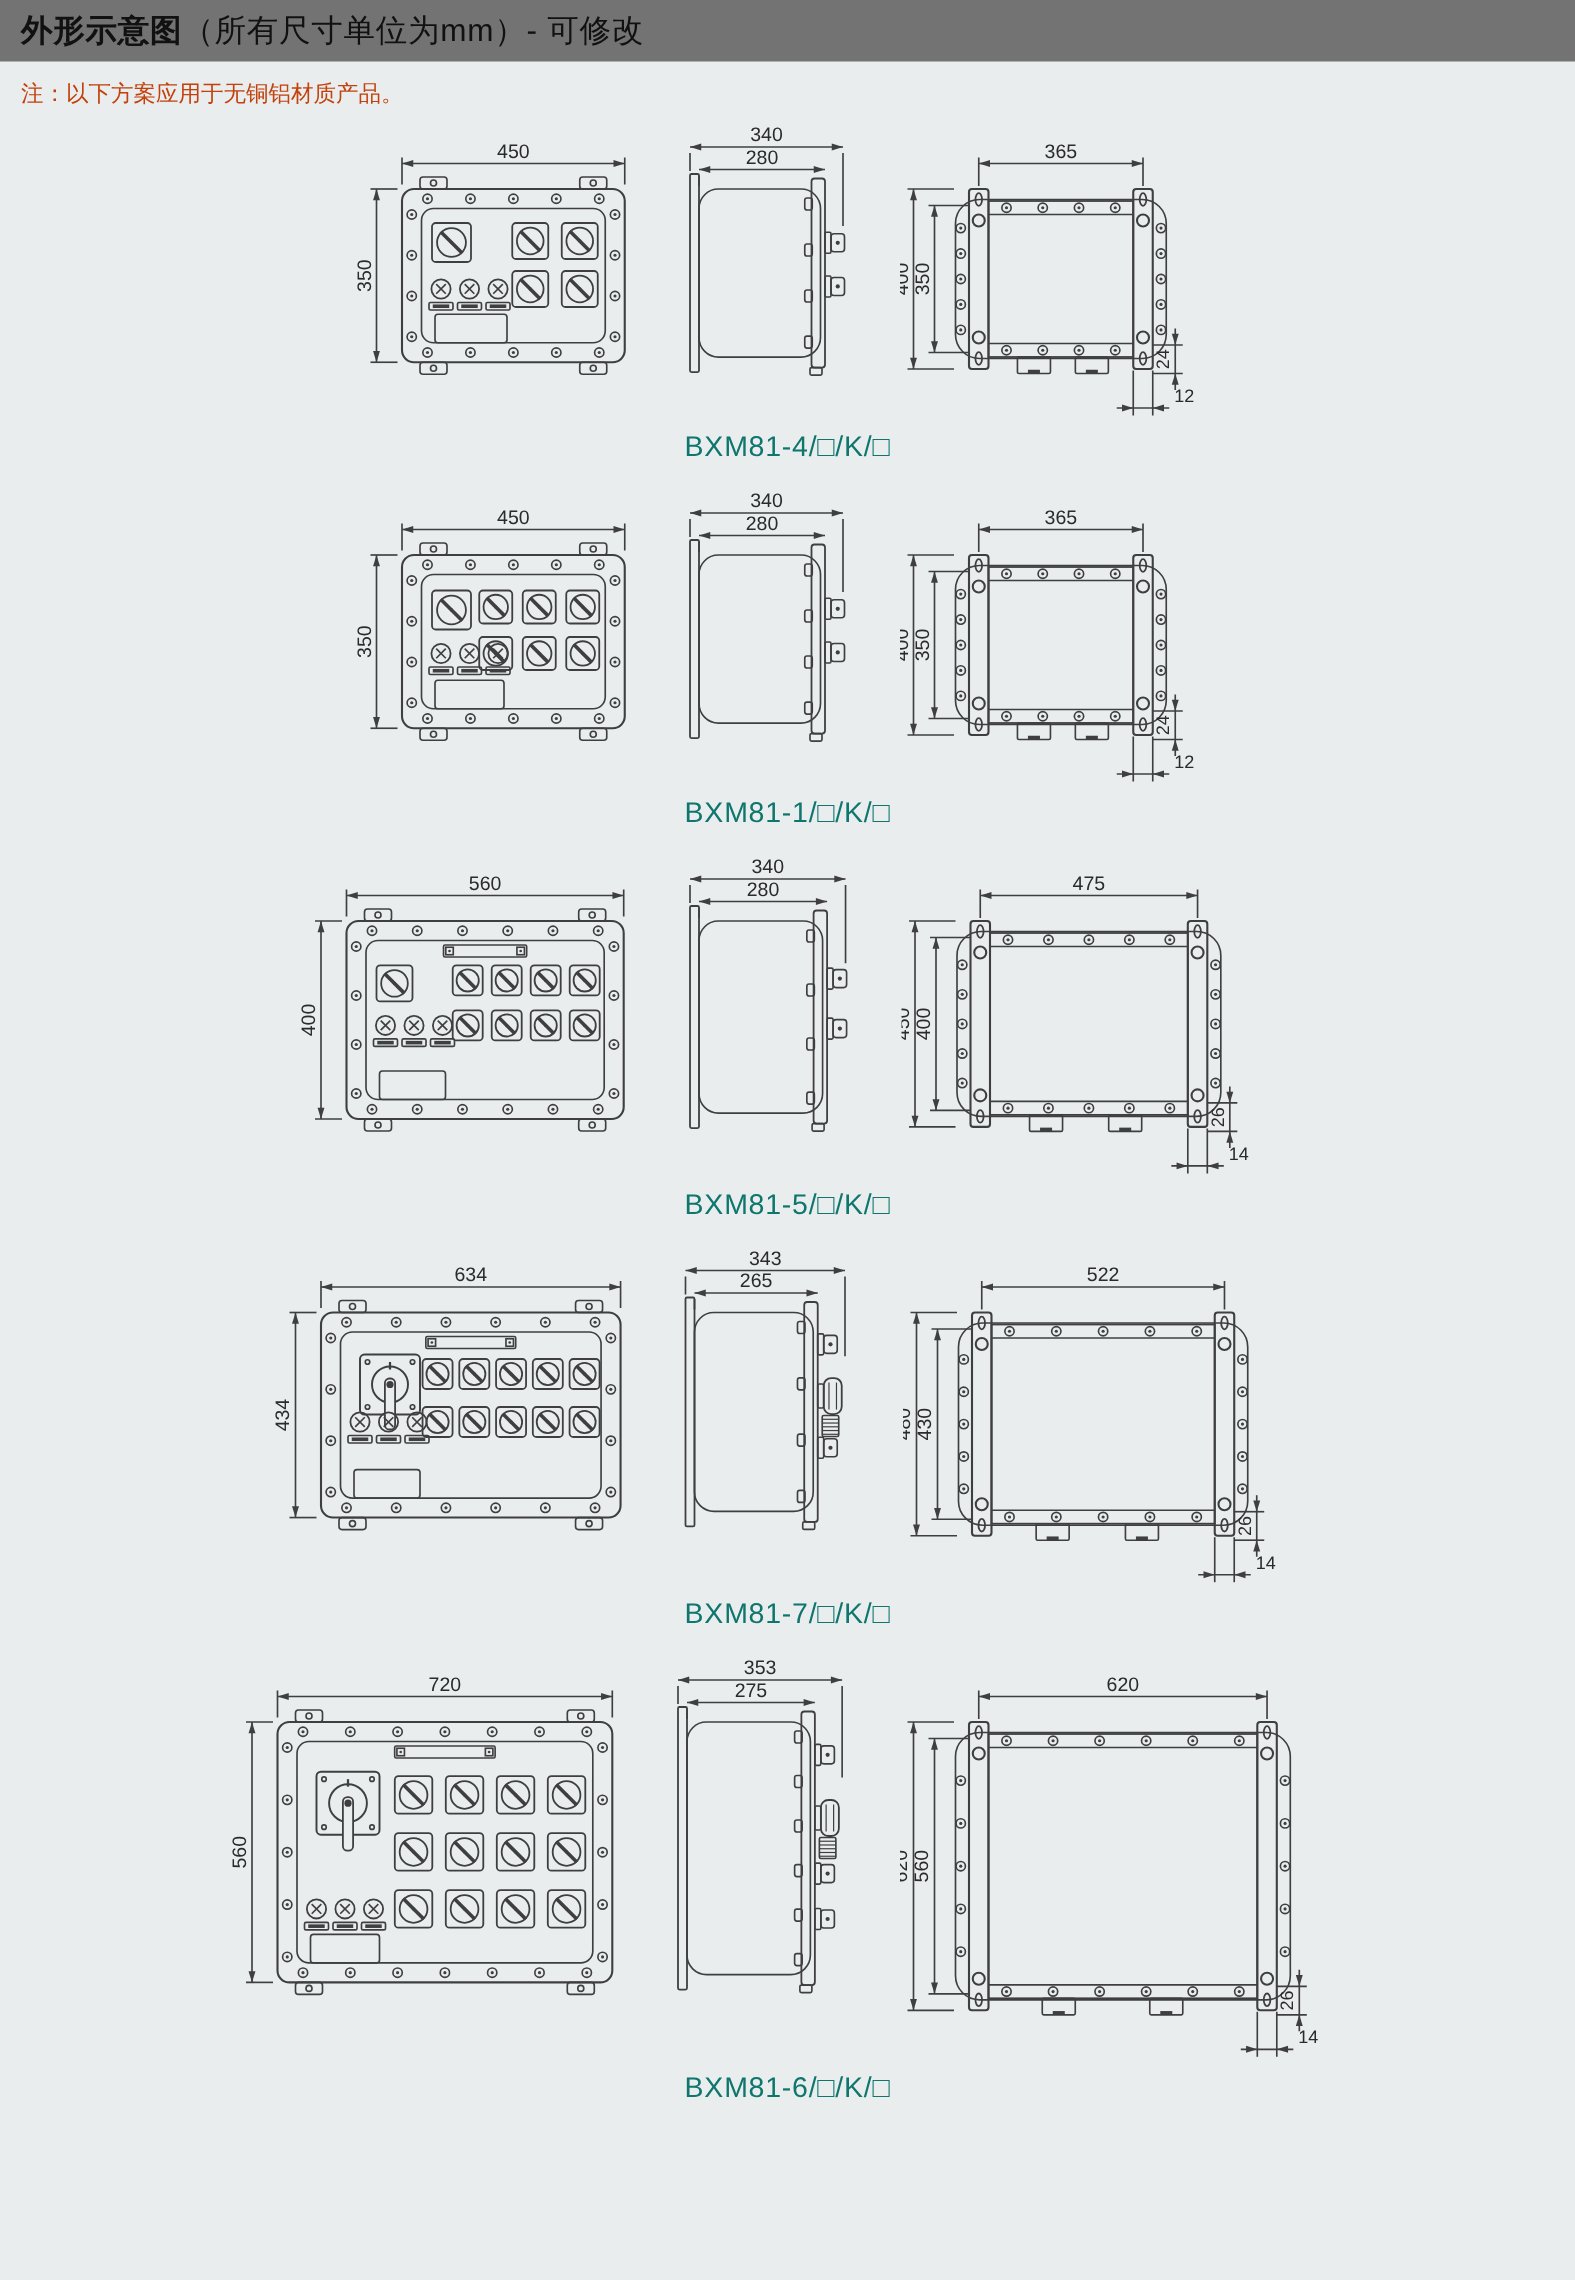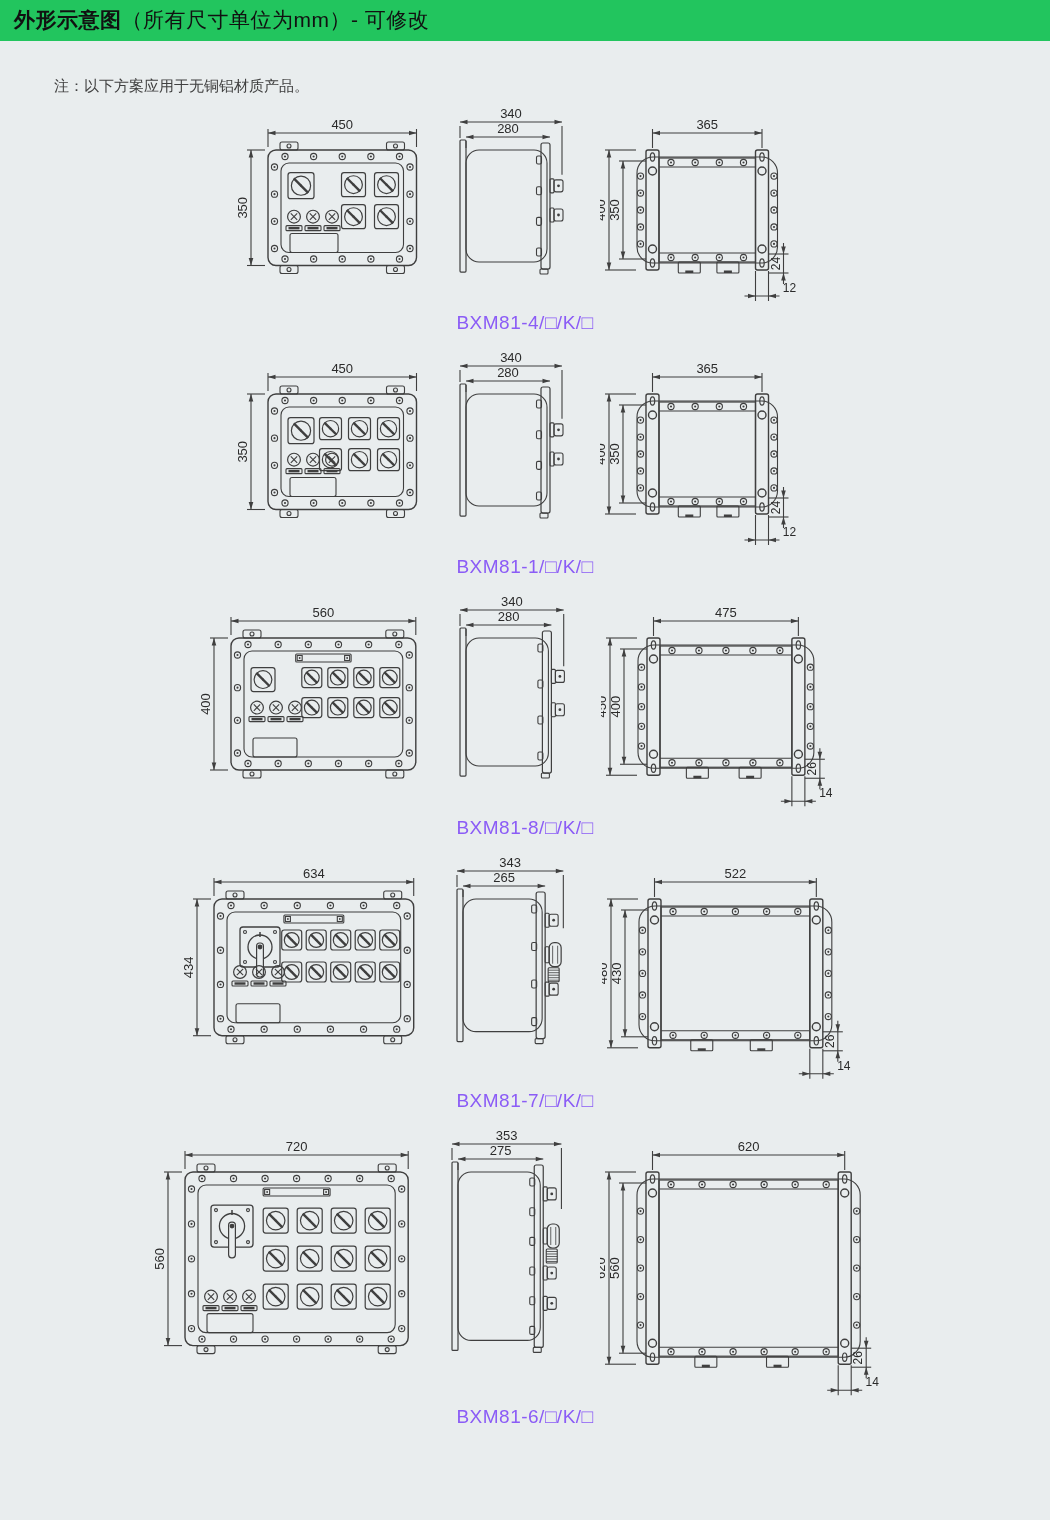--- a/index.html
+++ b/index.html
@@ -3,39 +3,39 @@
 <meta charset="utf-8">
 <style>
   html,body{margin:0;padding:0;}
   body{
     width:1050px;height:1520px;
     background:#e9edee;
     font-family:"Liberation Sans","DejaVu Sans",sans-serif;
     overflow:hidden;
   }
   .header-bar{
-    background:#22c55e;
+    background:#737373;
     padding:6px 30px 7px 14px;
     font-size:21px;color:#111;
     letter-spacing:0.5px;
   }
   .header-bar .t1{font-weight:bold;}
   .header-bar .t2{font-weight:normal;}
   .note{
-    padding:36px 0 4px 14px;
-    font-size:15px;color:#404040;margin-left:40px;
+    padding:12px 0 4px 14px;
+    font-size:15px;color:#c2410c;
   }
   .rows{display:flex;flex-direction:column;align-items:center;}
   .row{margin:8px 0 10px 0;display:flex;flex-direction:column;align-items:center;}
   .views{display:flex;align-items:flex-start;}
   .view{display:block;}
   .view.front{margin-right:16px;}
   .view.side{margin-right:10px;}
   .model-label{
-    font-size:19px;color:#8b5cf6;
+    font-size:19px;color:#0f766e;
     margin-top:2px;letter-spacing:0.5px;text-align:right;
   }
   svg{display:block;}
   svg text{font-family:"Liberation Sans","DejaVu Sans",sans-serif;}
 </style>
 </head>
 <body>
 
 <div class="header-bar">
   <span class="t1">外形示意图</span><span class="t2">（所有尺寸单位为mm）- 可修改</span>
@@ -734,21 +734,21 @@
             <line x1="203.875" y1="182.25" x2="223.875" y2="182.25" stroke="#3f3f3f" stroke-width="1.1"></line>
             <line x1="179.875" y1="205.25" x2="214.875" y2="205.25" stroke="#3f3f3f" stroke-width="1.1"></line>
             <polygon points="190.875,205.25 183.375,207.55 183.375,202.95" fill="#3f3f3f"></polygon>
             <polygon points="203.875,205.25 211.375,202.95 211.375,207.55" fill="#3f3f3f"></polygon>
             <text x="224.875" y="201.25" fill="#2b2b2b" font-size="12" text-anchor="middle">14</text>
             <line x1="190.875" y1="180.25" x2="190.875" y2="210.25" stroke="#3f3f3f" stroke-width="1.1"></line>
             <line x1="203.875" y1="180.25" x2="203.875" y2="210.25" stroke="#3f3f3f" stroke-width="1.1"></line>
           </svg>
         </div>
     </div>
-    <div class="model-label">BXM81-8/□/K/□</div>
+    <div class="model-label">BXM81-5/□/K/□</div>
   </div>
   <div class="row">
     <div class="views">
       <div class="view front">
           <svg width="249.71" height="196.71">
             <rect x="46" y="34" width="18" height="8" rx="2" stroke="#3f3f3f" stroke-width="1.1" fill="none"></rect>
             <circle cx="55" cy="38" r="2" fill="none" stroke="#3f3f3f" stroke-width="1.1"></circle>
             <rect x="203.71" y="34" width="18" height="8" rx="2" stroke="#3f3f3f" stroke-width="1.1" fill="none"></rect>
             <circle cx="212.71" cy="38" r="2" fill="none" stroke="#3f3f3f" stroke-width="1.1"></circle>
             <rect x="46" y="178.71" width="18" height="8" rx="2" stroke="#3f3f3f" stroke-width="1.1" fill="none"></rect>

